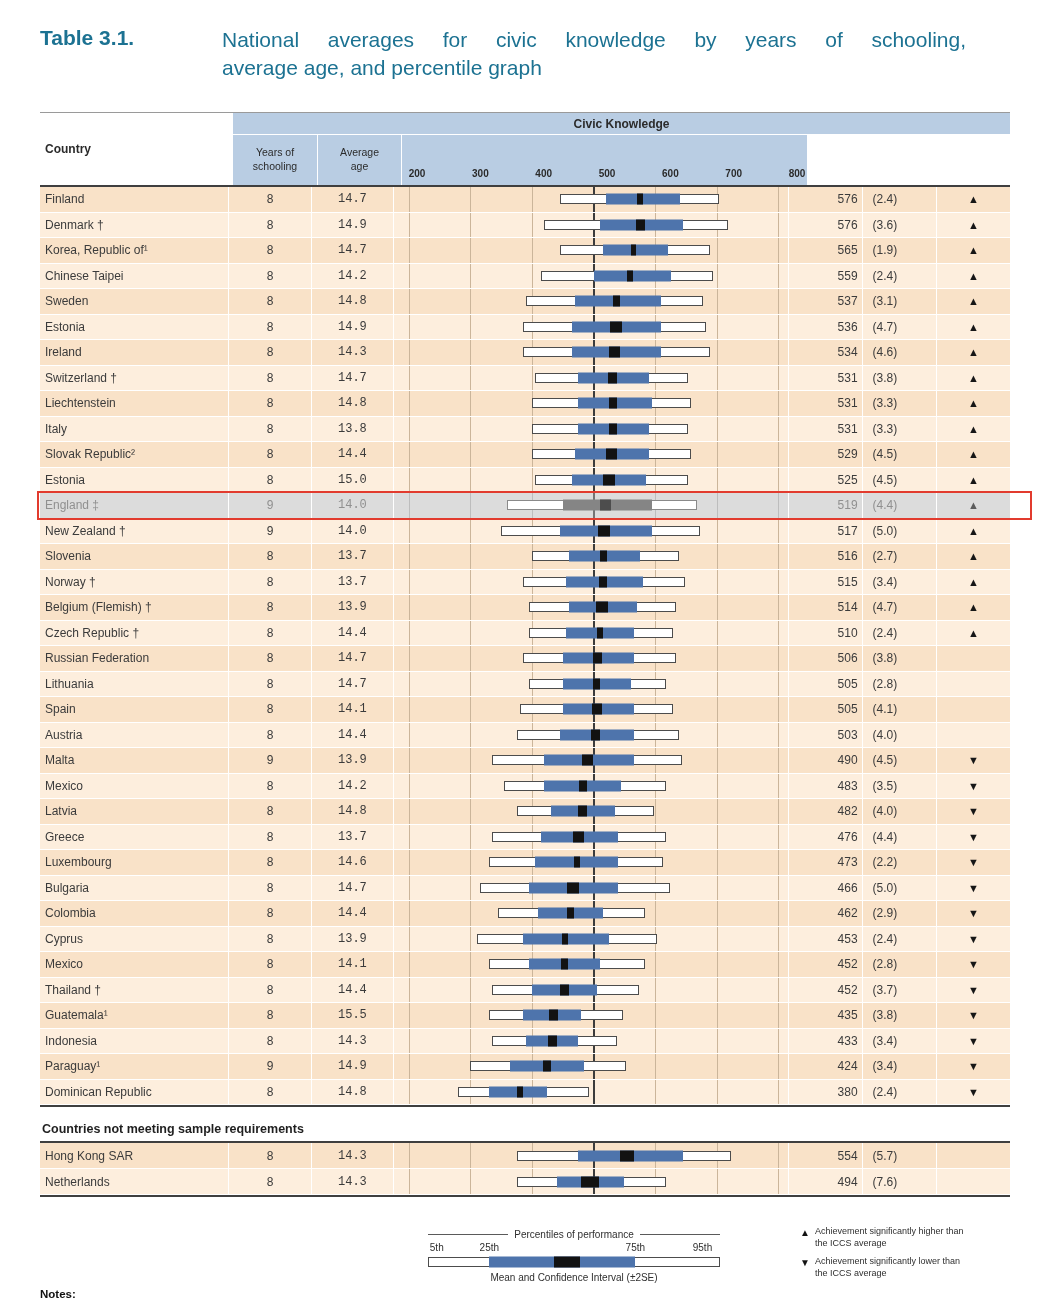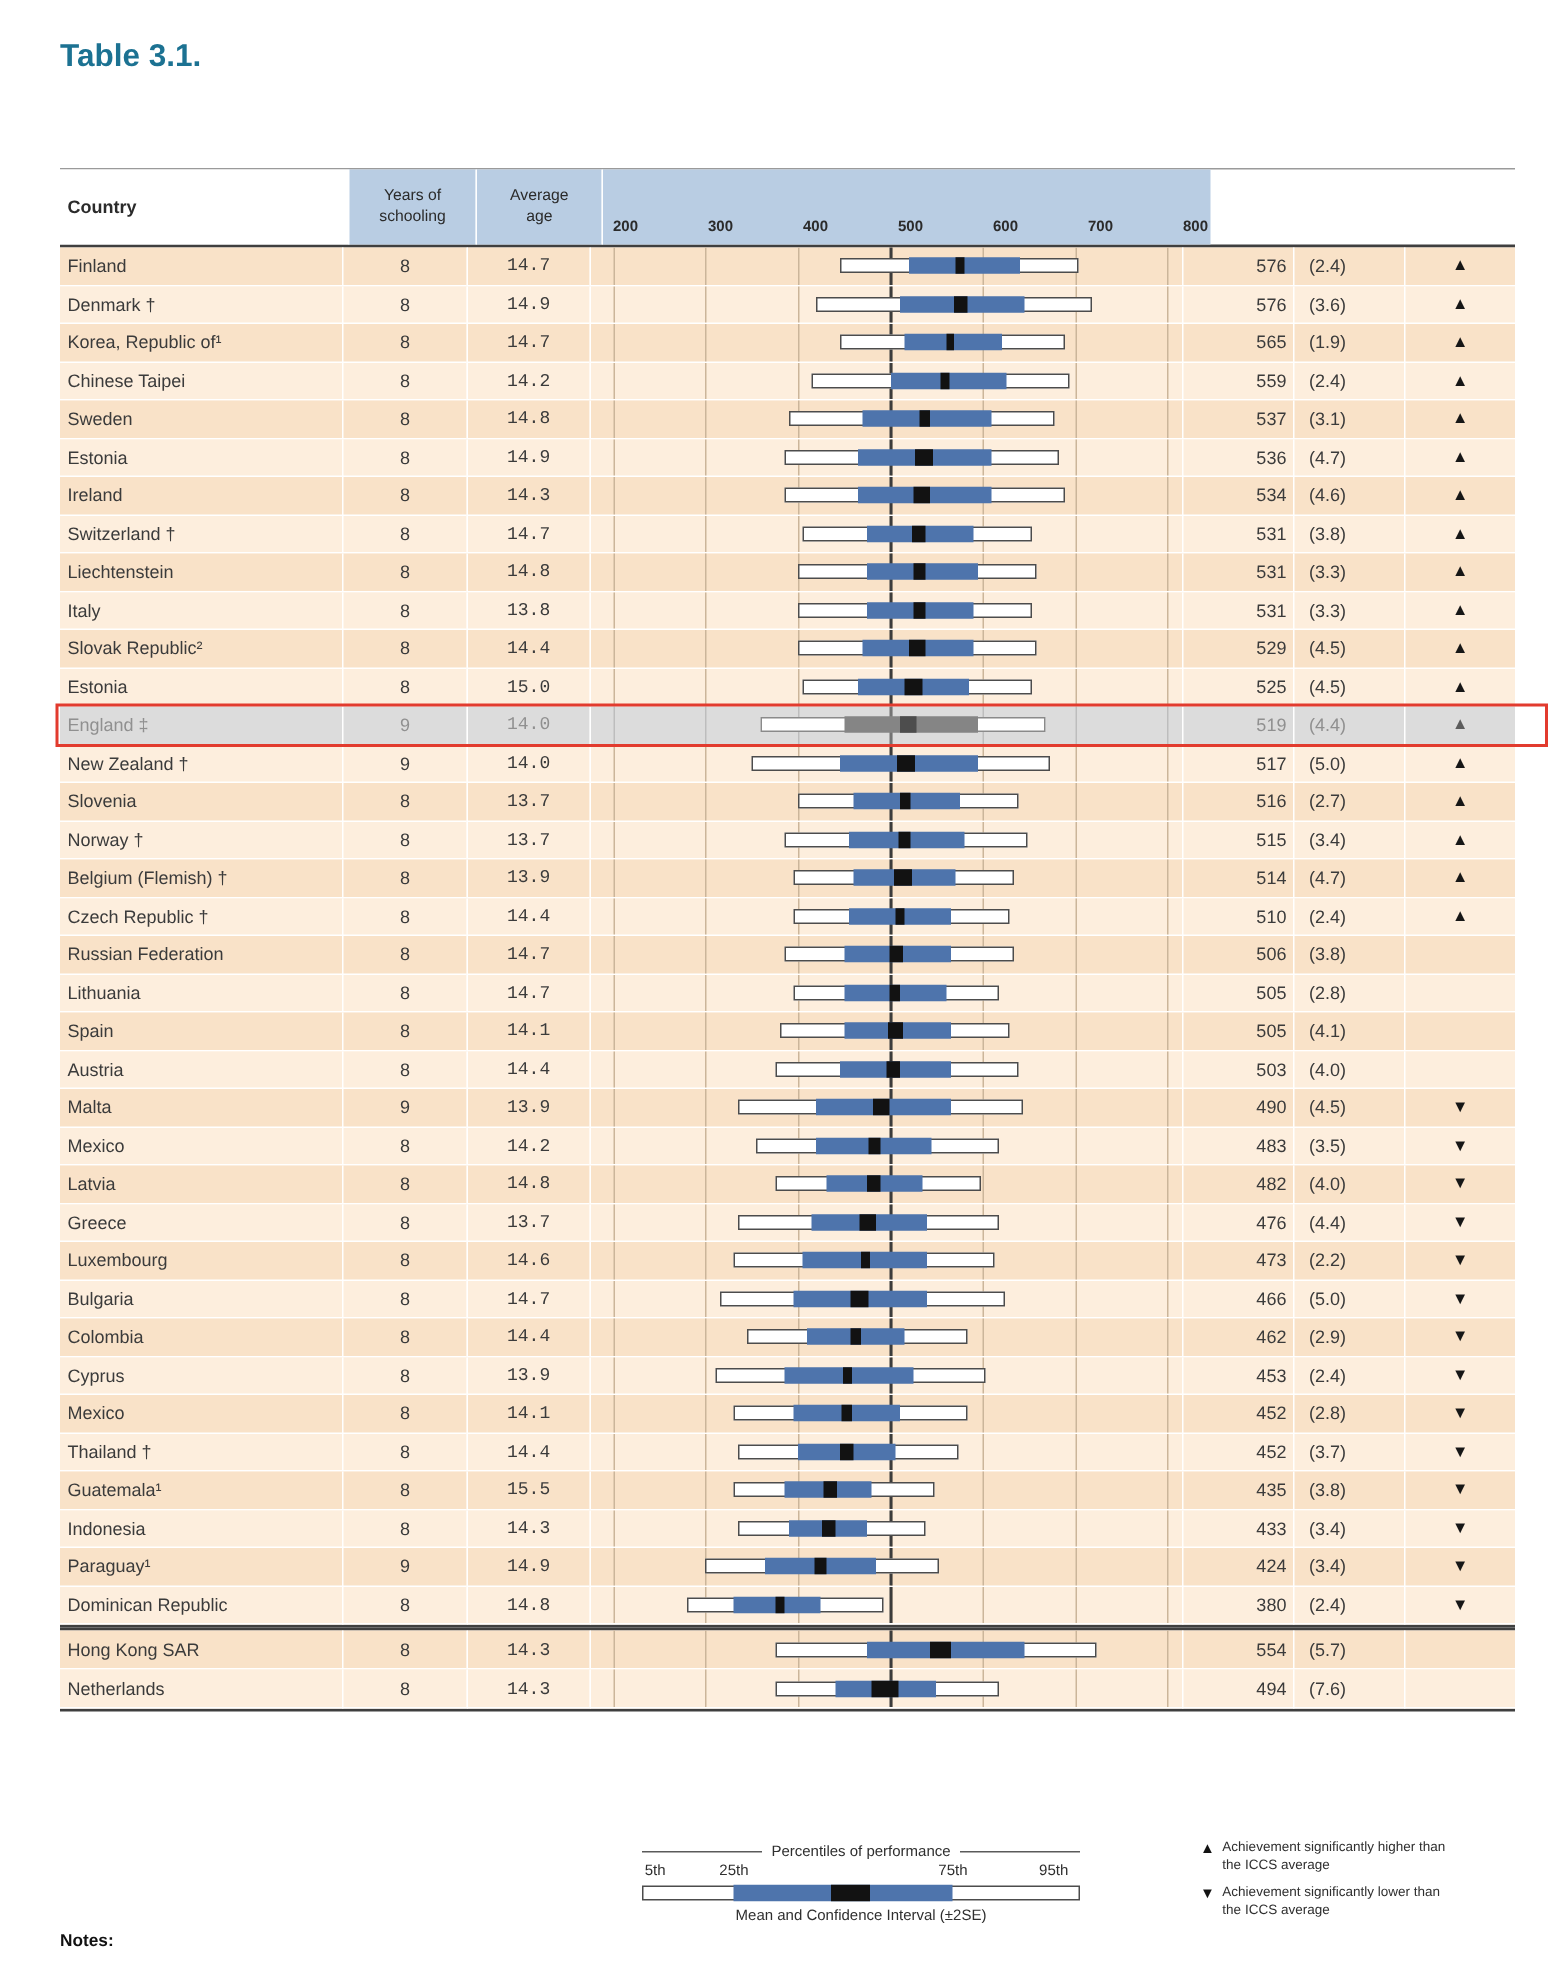--- a/index.html
+++ b/index.html
@@ -94,27 +94,32 @@
   .sig-item .tri{font-size:10px;color:#121212;}
   .sig-item .sig-text{width:150px;}
 
   .notes{position:absolute;left:40px;top:1288px;font-size:11.5px;font-weight:bold;color:#111;}
 </style>
 </head>
 <body>
 
 <div class="title-block">
   <div class="title-label">Table 3.1.</div>
+  <div class="title-text">
+    <div class="title-line1">National averages for civic knowledge by years of schooling,</div>
+    <div class="title-line2">average age, and percentile graph</div>
+  </div>
 </div>
 
 <div class="table">
 
   <div class="thead">
     <div class="th-country">Country</div>
     <div class="thead-right">
+      <div class="civic-band">Civic Knowledge</div>
       <div class="sub-band">
         <div class="sub-cell h-years">Years of
 schooling</div>
         <div class="sub-cell h-age">Average
 age</div>
         <div class="sub-cell h-chart">
           <div class="plot"><span class="tick-label" style="left: 0%;">200</span><span class="tick-label" style="left: 16.6667%;">300</span><span class="tick-label" style="left: 33.3333%;">400</span><span class="tick-label" style="left: 50%;">500</span><span class="tick-label" style="left: 66.6667%;">600</span><span class="tick-label" style="left: 83.3333%;">700</span><span class="tick-label" style="left: 100%;">800</span></div>
         </div>
       </div>
     </div>
@@ -944,20 +949,21 @@
             <div class="bar-inner" style="left: 21.6667%; width: 15.8333%;"></div>
             <div class="bar-ci" style="left: 29.2%; width: 1.6%;"></div>
           </div>
     </div>
     <div class="cell c-score">380</div>
     <div class="cell c-se">(2.4)</div>
     <div class="cell c-sig">▼</div>
   </div>
     </div>
 
+  <div class="section-title">Countries not meeting sample requirements</div>
 
   <div id="tbody-extra">
       <div class="trow">
     <div class="cell c-country">Hong Kong SAR</div>
     <div class="cell c-years">8</div>
     <div class="cell c-age">14.3</div>
     <div class="cell c-chart">
       <div class="plot">
             <div class="gridline" style="left: 0%;"></div>
             <div class="gridline" style="left: 16.6667%;"></div>

